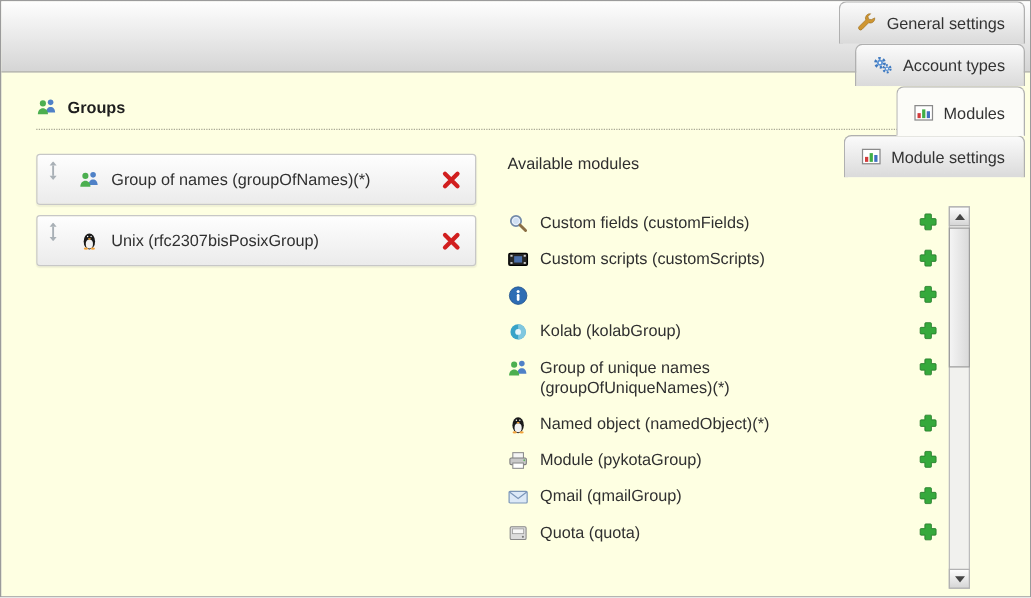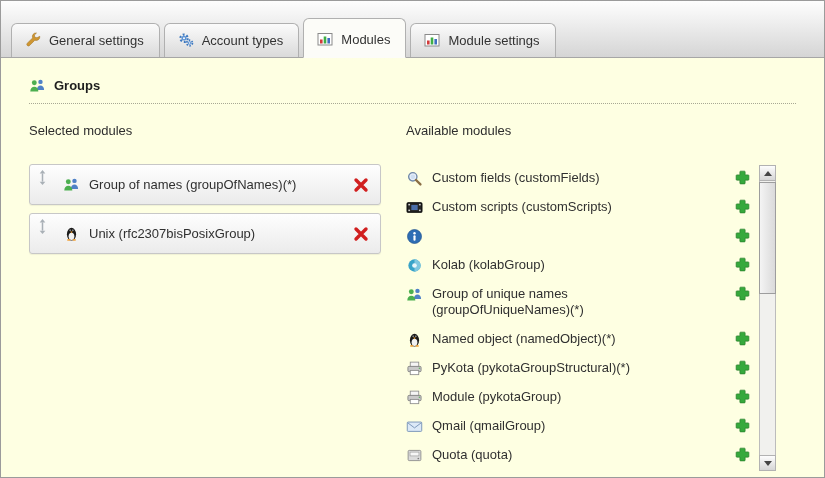--- a/index.html
+++ b/index.html
@@ -7,21 +7,21 @@
   .window {
     position:relative; width:825px; height:478px;
     border:1px solid #9b9b9b; overflow:hidden;
     background:linear-gradient(#fcfcf2 0px, #feffe2 60px, #feffe2 100%);
   }
   
   .tabbar {
     position:absolute; top:0; left:0; right:0; height:57px;
     background:linear-gradient(#fefefe, #d5d5d5);
     border-bottom:1px solid #a6a6a6;
-    display:flex; align-items:flex-end; padding-left:10px;
+    display:flex; align-items:flex-end; padding-left:10px;flex-direction:column;
   }
   .tab {
     display:flex; align-items:center; gap:8px;
     padding:8px 15px 9px 13px; margin-right:4px;
     border:1px solid #b0b0b0; border-bottom:none;
     border-radius:6px 6px 0 0;
     background:linear-gradient(#fbfbfb, #dadada);
     font-size:13px; color:#333; cursor:pointer;
     position:relative; white-space:nowrap;
   }
@@ -198,21 +198,20 @@
   </div>
 
   <div class="section-head">
     <svg class="hicon">
         <use href="#group-icon"></use>
       </svg>
     <span>Groups</span>
   </div>
 
   <div class="col-left">
-    <div class="col-title">Selected modules</div>
 
     <div class="sel-item">
       <svg class="move">
           <use href="#move-icon"></use>
         </svg>
       <svg class="mod-icon">
           <use href="#group-icon"></use>
         </svg>
       <span class="label">Group of names (groupOfNames)(*)</span>
       <svg class="del">
@@ -292,29 +291,20 @@
         <div class="avail-row">
           <svg class="mod-icon">
               <use href="#tux-icon"></use>
             </svg>
           <span class="label">Named object (namedObject)(*)</span>
           <svg class="add">
               <use href="#plus-icon"></use>
             </svg>
         </div>
 
-        <div class="avail-row">
-          <svg class="mod-icon">
-              <use href="#printer-icon"></use>
-            </svg>
-          <span class="label">PyKota (pykotaGroupStructural)(*)</span>
-          <svg class="add">
-              <use href="#plus-icon"></use>
-            </svg>
-        </div>
 
         <div class="avail-row">
           <svg class="mod-icon">
               <use href="#printer-icon"></use>
             </svg>
           <span class="label">Module (pykotaGroup)</span>
           <svg class="add">
               <use href="#plus-icon"></use>
             </svg>
         </div>

